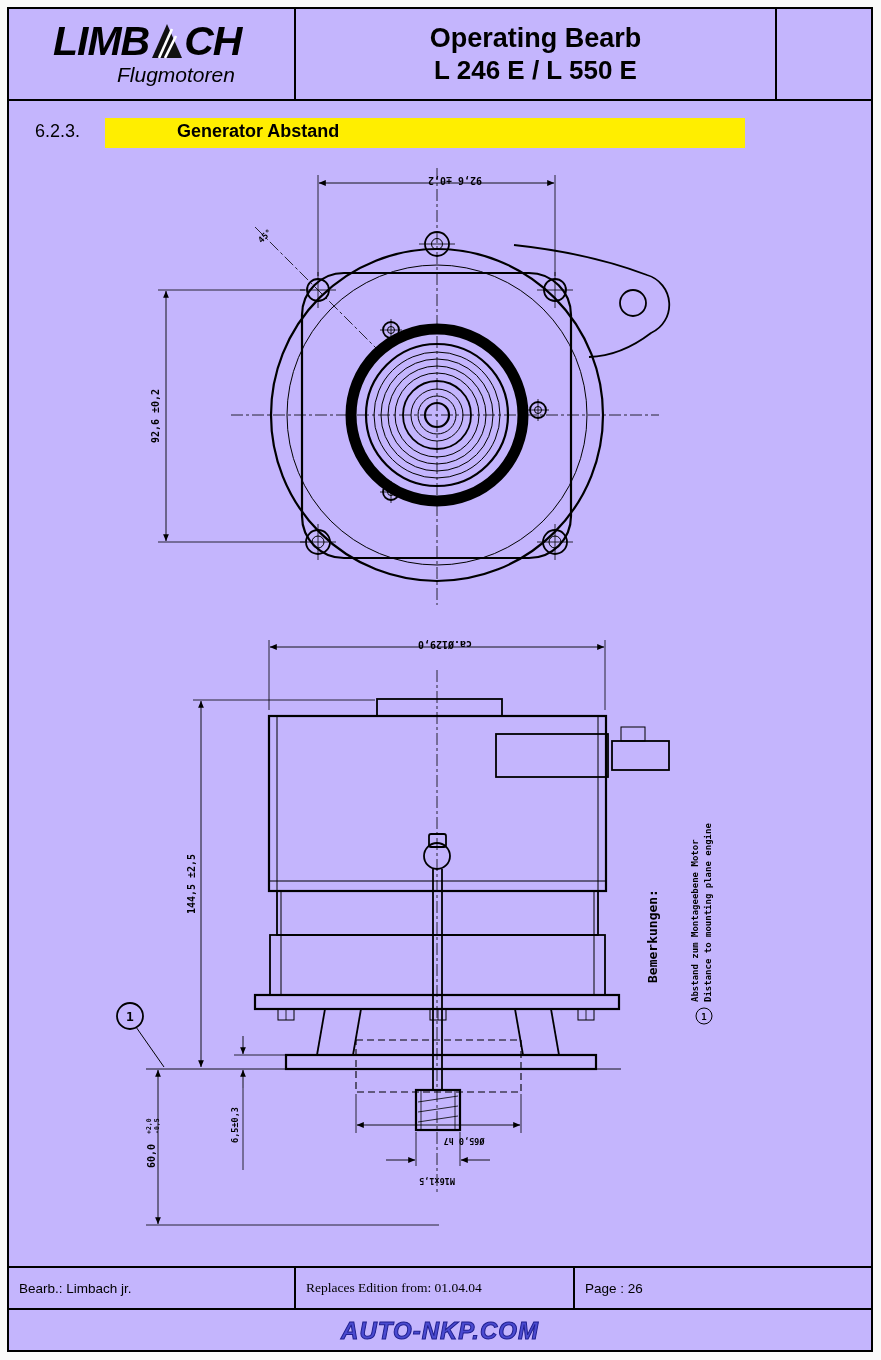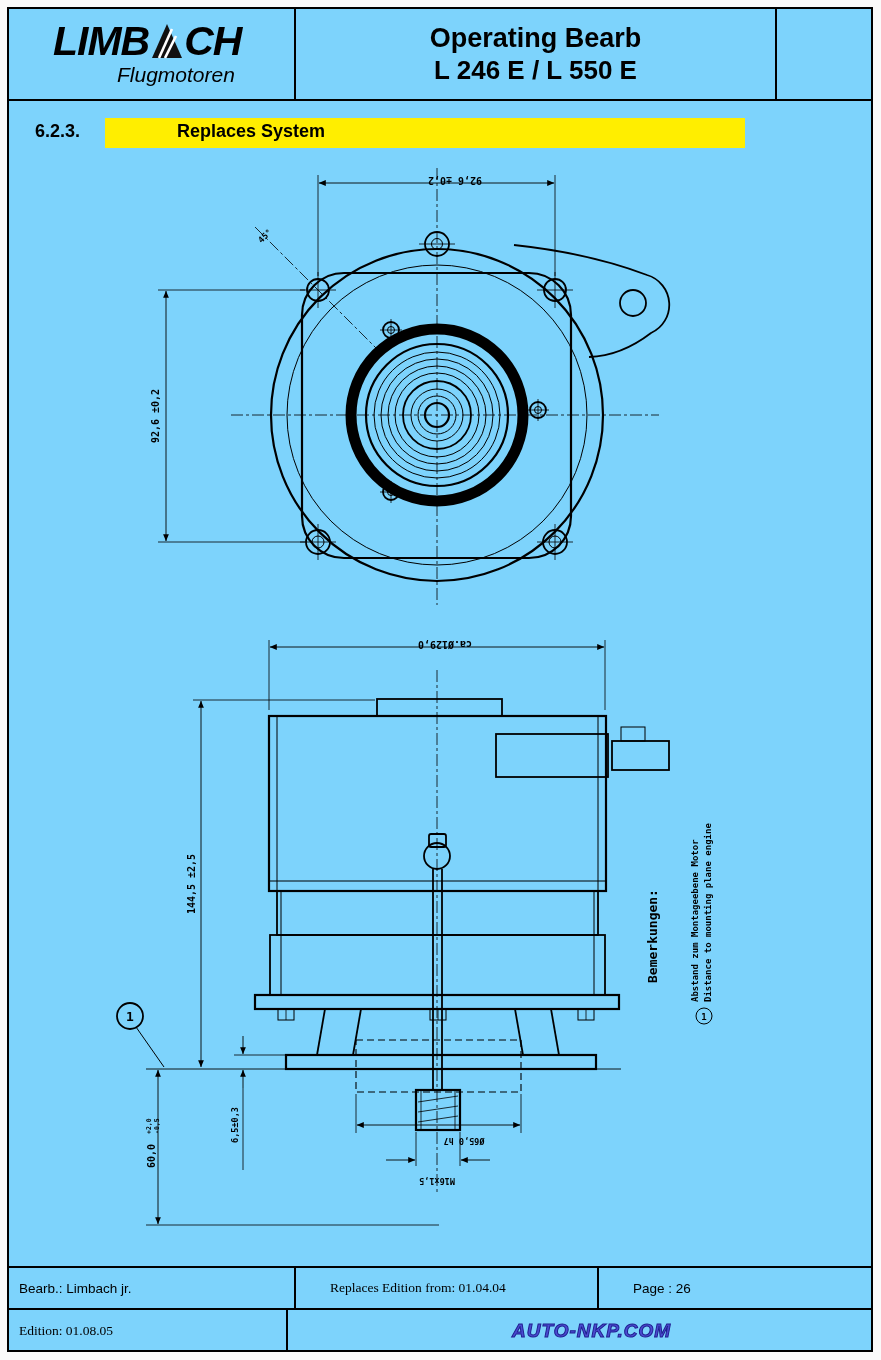--- a/index.html
+++ b/index.html
@@ -1,32 +1,32 @@
 <!DOCTYPE html>
 <html><head>
 <meta charset="utf-8">
 <style>
   * { margin:0; padding:0; box-sizing:border-box; }
   html,body { width:881px; height:1360px; background:#fafafa; font-family:"Liberation Sans",sans-serif; color:#000; }
-  .page { position:absolute; left:7px; top:7px; width:866px; height:1345px; border:2px solid #000; background:#7dd3fc; }
+  .page { position:absolute; left:7px; top:7px; width:866px; height:1345px; border:2px solid #000; background:#c4b5fd; }
 
   
   .header { position:absolute; top:0; left:0; width:862px; height:92px; border-bottom:2px solid #000; display:flex; }
   .logo-cell { width:287px; border-right:2px solid #000; position:relative; }
   .title-cell { flex:1; border-right:2px solid #000; display:flex; flex-direction:column; justify-content:center; align-items:center; }
   .corner-cell { width:94px; }
   .logo-main { position:absolute; left:44px; top:14px; display:flex; align-items:flex-end; font-weight:bold; font-style:italic; font-size:41px; letter-spacing:-1px; line-height:0.9; }
   .logo-tri { margin:0 1px 1px 2px; }
   .logo-sub { position:absolute; left:108px; top:54px; font-style:italic; font-size:21px;text-align:center; }
   .title-l1 { font-weight:bold; font-size:27px; line-height:1.2; }
   .title-l2 { font-weight:bold; font-size:26px; line-height:1.25; }
 
   
   .section-row { position:absolute; top:109px; left:0; width:862px; height:30px; }
-  .section-number { position:absolute; left:26px; top:3px; font-weight:bold; font-size:18px; }
+  .section-number { position:absolute; left:26px; top:3px; font-weight:normal; font-size:18px; }
   .section-highlight { position:absolute; left:96px; top:0; width:640px; height:30px; background:#ffee00; }
   .section-title { position:absolute; left:72px; top:3px; font-weight:bold; font-size:18px; }
 
   
   .drawing { position:absolute; top:141px; left:0; width:862px; height:1106px; }
   .ol  { stroke:#000; stroke-width:2.2; fill:none; }
   .ol2 { stroke:#000; stroke-width:1.8; fill:none; }
   .tl  { stroke:#000; stroke-width:1; fill:none; }
   .tl2 { stroke:#000; stroke-width:0.8; fill:none; }
   .dl  { stroke:#000; stroke-width:0.9; fill:none; }
@@ -35,27 +35,27 @@
   .bold-ring { stroke:#000; stroke-width:11; fill:none; }
   .dtxt { font-family:"DejaVu Sans Mono",monospace; font-weight:bold; font-size:10px; fill:#000; }
   .dtxt-s { font-family:"DejaVu Sans Mono",monospace; font-weight:bold; font-size:8.5px; fill:#000; }
   .dtxt-xs { font-family:"DejaVu Sans Mono",monospace; font-weight:bold; font-size:6.5px; fill:#000; }
   .rtxt-h { font-family:"DejaVu Sans Mono",monospace; font-weight:bold; font-size:13px; fill:#000; }
   .rtxt { font-family:"DejaVu Sans Mono",monospace; font-weight:bold; font-size:9px; fill:#000; }
   .ctxt { font-family:"DejaVu Sans Mono",monospace; font-weight:bold; font-size:13px; fill:#000; }
 
   
   .footer { position:absolute; left:0; bottom:0; width:862px; height:84px; border-top:2px solid #000; font-size:13.5px; }
-  .f-row { display:flex; height:42px;gap:24px; }
+  .f-row { display:flex; height:42px; }
   .f-row.top { border-bottom:2px solid #000; height:42px; }
   .f-cell { display:flex; align-items:center; padding:0 10px; }
   .f-c1 { width:287px; border-right:2px solid #000; }
   .f-c2 { width:279px; border-right:2px solid #000;font-family:Liberation Serif, serif; }
   .f-c3 { flex:1;border-radius:10px; }
-  .watermark { width:100%; text-align:center; font-weight:900; font-style:italic; font-size:19px; letter-spacing:1px; color:#4a4ad0; -webkit-text-stroke:1px #202090; }
+  .watermark { width:100%; text-align:center; font-weight:900; font-style:italic; font-size:24px; letter-spacing:1px; color:#4a4ad0; -webkit-text-stroke:1px #202090; }
 </style>
 </head>
 <body>
 
 <div class="page">
 
   <div class="header">
     <div class="logo-cell">
       <div class="logo-main">
         <span>LIMB</span>
@@ -71,21 +71,21 @@
     <div class="title-cell">
       <div class="title-l1">Operating Bearb</div>
       <div class="title-l2">L 246 E / L 550 E</div>
     </div>
     <div class="corner-cell"></div>
   </div>
 
   <div class="section-row">
     <span class="section-number">6.2.3.</span>
     <div class="section-highlight">
-      <span class="section-title">Replaces System</span>
+      <span class="section-title">Generator Abstand</span>
     </div>
   </div>
 
   <svg class="drawing" viewBox="0 0 862 1106">
     <defs>
       <marker id="arr" viewBox="0 0 10 10" refX="9.5" refY="5" markerWidth="11" markerHeight="8" orient="auto-start-reverse">
         <path d="M0,1 L10,5 L0,9 z" fill="#000"></path>
       </marker>
     </defs>
 
@@ -272,20 +272,19 @@
     </g>
   </svg>
 
   <div class="footer">
     <div class="f-row top">
       <div class="f-cell f-c1">Bearb.: Limbach jr.</div>
       <div class="f-cell f-c2">Replaces Edition from: 01.04.04</div>
       <div class="f-cell f-c3">Page : 26</div>
     </div>
     <div class="f-row">
-      <div class="f-cell f-c2">Edition: 01.08.05</div>
       <div class="f-cell f-c3">
         <div class="watermark">AUTO-NKP.COM</div>
       </div>
     </div>
   </div>
 
 </div>
 
 </body></html>

